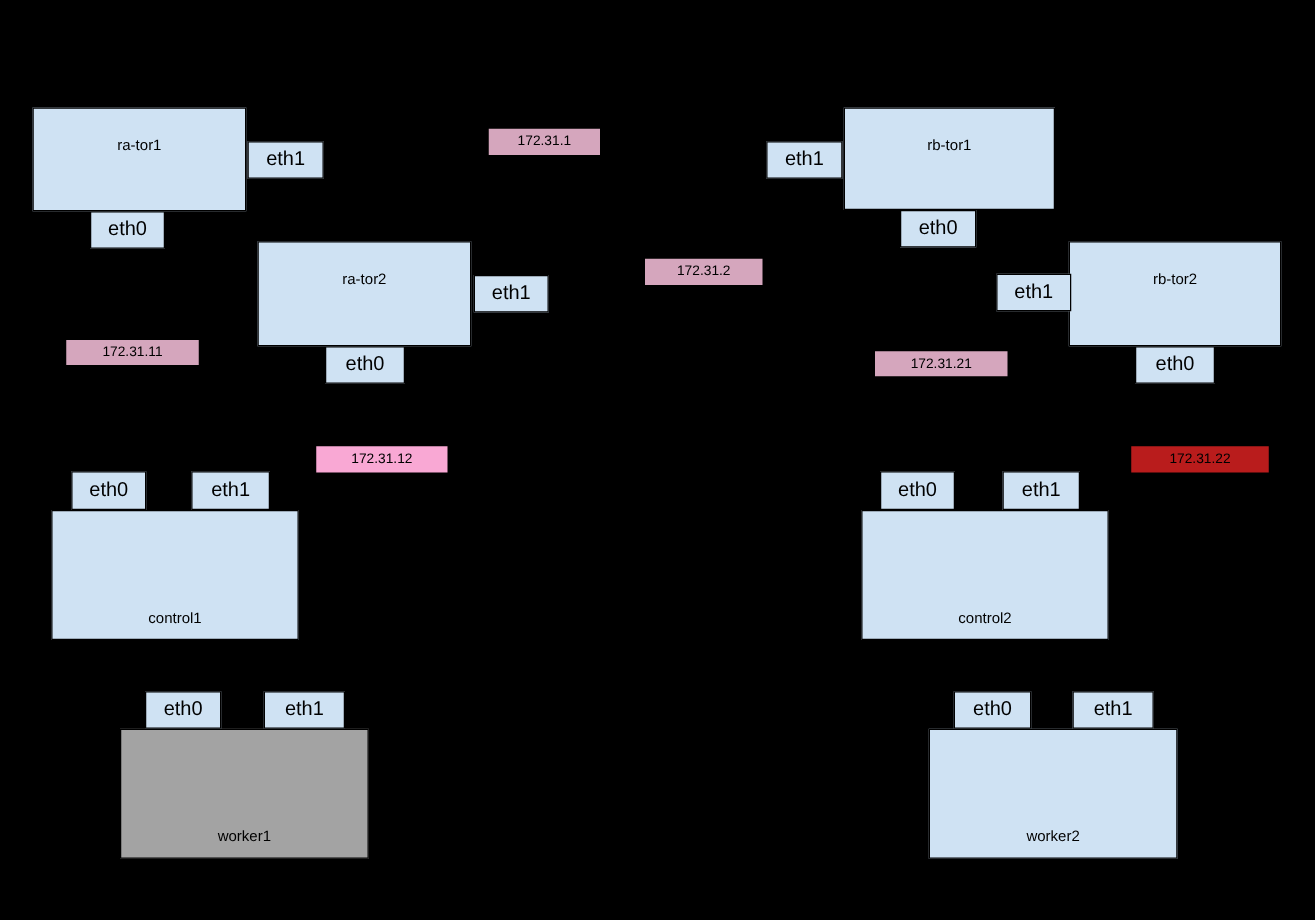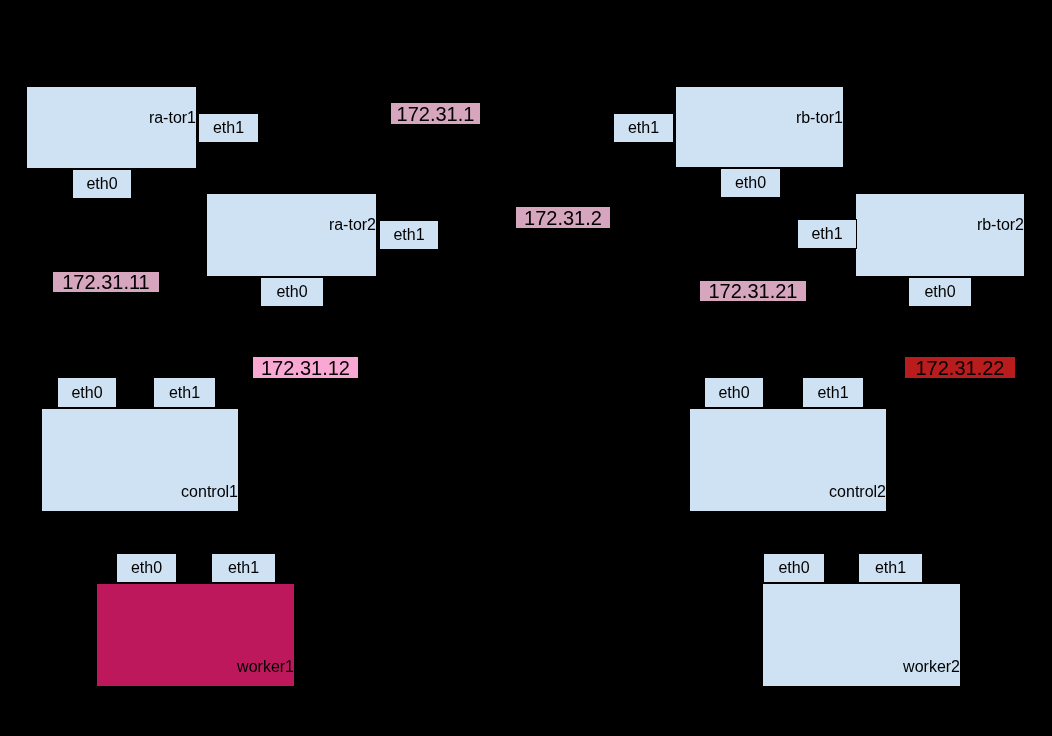--- a/index.html
+++ b/index.html
@@ -11,22 +11,22 @@
     overflow: hidden;
     font-family: "Liberation Sans", "DejaVu Sans", sans-serif;
     color: #000;
   }
   .node {
     position: absolute;
     background: #cfe2f3;
     border: 1.5px solid #000;
     box-sizing: border-box;
     display: flex;
-    justify-content: flex-end;
-    font-size: 16px;
+    justify-content: center;
+    font-size: 12px;
     line-height: 1;
     z-index: 1;
   }
   .node.upper { align-items: flex-start; padding-top: 23px; }
   .node.lower { align-items: flex-end; padding-bottom: 11px; }
   .port {
     position: absolute;
     background: #cfe2f3;
     border: 1.5px solid #000;
     box-sizing: border-box;
@@ -37,21 +37,21 @@
     line-height: 1;
     z-index: 2;
   }
   .ip-label {
     position: absolute;
     background: #d5a6bd;
     box-sizing: border-box;
     display: flex;
     align-items: center;
     justify-content: center;
-    font-size: 20px;
+    font-size: 11px;
     line-height: 1;
     z-index: 3;
     white-space: nowrap;
   }
 </style>
 </head>
 <body>
 
 <div id="canvas" style="background: rgb(0, 0, 0);">
     <div class="node upper" style="left: 26px; top: 86px; width: 171px; height: 83px; background: rgb(207, 226, 243); border-color: rgb(0, 0, 0);">
@@ -101,30 +101,30 @@
     </div>
     <div class="node lower" style="left: 689px; top: 408px; width: 198px; height: 104px; background: rgb(207, 226, 243); border-color: rgb(0, 0, 0);">
       <span>control2</span>
     </div>
     <div class="port" style="left: 704px; top: 377px; width: 60px; height: 31px; background: rgb(207, 226, 243); border-color: rgb(0, 0, 0);">
       <span>eth0</span>
     </div>
     <div class="port" style="left: 802px; top: 377px; width: 62px; height: 31px; background: rgb(207, 226, 243); border-color: rgb(0, 0, 0);">
       <span>eth1</span>
     </div>
-    <div class="node lower" style="left: 96px; top: 583px; width: 199px; height: 104px; background: #be185d; border-color: rgb(0, 0, 0);">
+    <div class="node lower" style="left: 96px; top: 583px; width: 199px; height: 104px; background: #a3a3a3; border-color: rgb(0, 0, 0);">
       <span>worker1</span>
     </div>
     <div class="port" style="left: 116px; top: 553px; width: 61px; height: 30px; background: rgb(207, 226, 243); border-color: rgb(0, 0, 0);">
       <span>eth0</span>
     </div>
     <div class="port" style="left: 211px; top: 553px; width: 65px; height: 30px; background: rgb(207, 226, 243); border-color: rgb(0, 0, 0);">
       <span>eth1</span>
     </div>
-    <div class="node lower" style="left: 762px; top: 583px; width: 199px; height: 104px; background: rgb(207, 226, 243); border-color: rgb(0, 0, 0);">
+    <div class="node lower" style="left: 743px; top: 583px; width: 199px; height: 104px; background: rgb(207, 226, 243); border-color: rgb(0, 0, 0);">
       <span>worker2</span>
     </div>
     <div class="port" style="left: 763px; top: 553px; width: 62px; height: 30px; background: rgb(207, 226, 243); border-color: rgb(0, 0, 0);">
       <span>eth0</span>
     </div>
     <div class="port" style="left: 858px; top: 553px; width: 65px; height: 30px; background: rgb(207, 226, 243); border-color: rgb(0, 0, 0);">
       <span>eth1</span>
     </div>
     <div class="ip-label" style="left: 391px; top: 103px; width: 89px; height: 21px; background: rgb(213, 166, 189);">
       <span>172.31.1</span>

